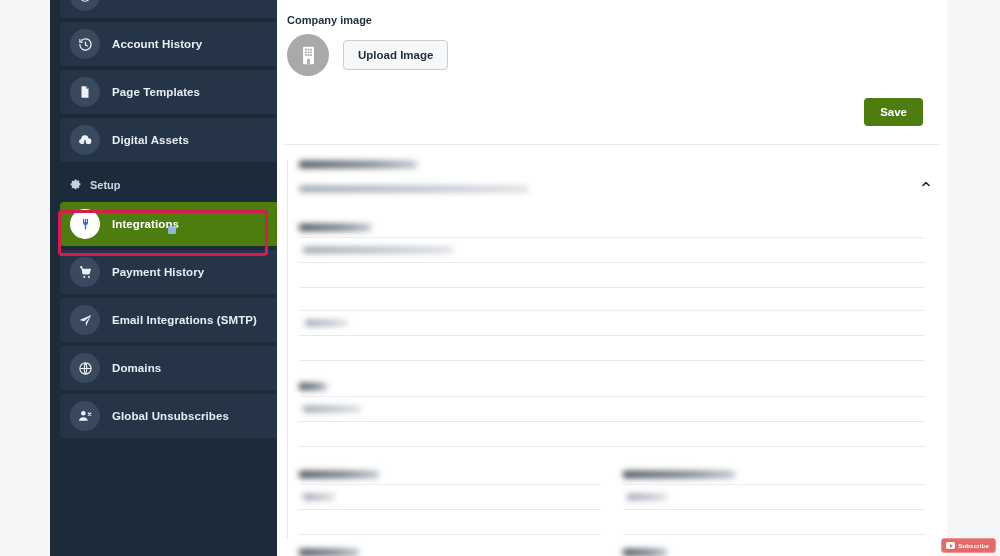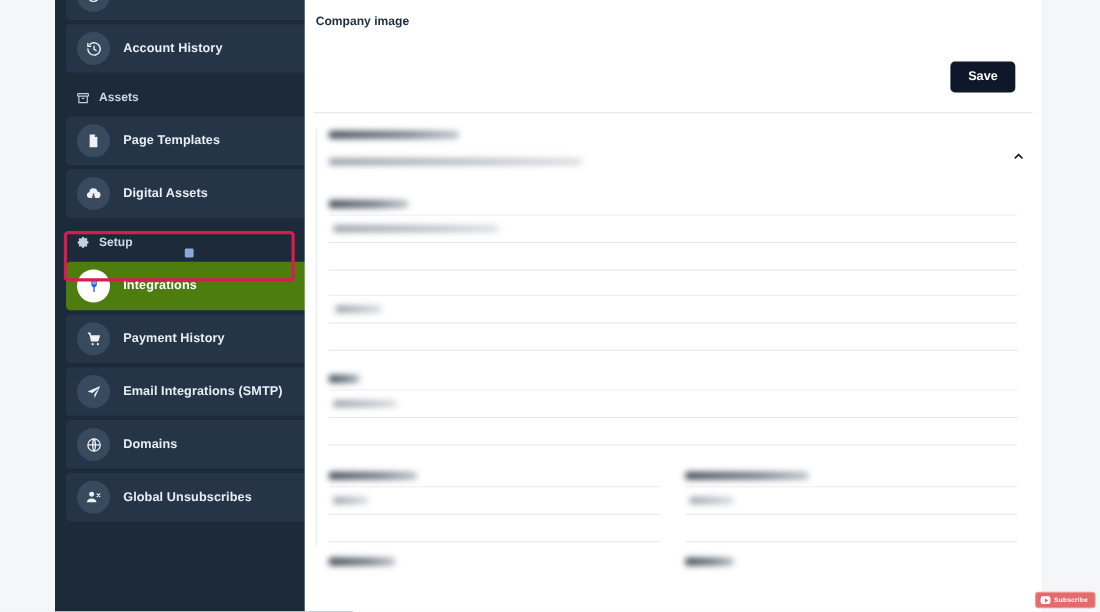--- a/index.html
+++ b/index.html
@@ -108,21 +108,21 @@
     border:1px solid #c9ced6;
     background:#f7f8fa;
     border-radius:4px;
     padding:8px 14px;
     font-size:11.5px;font-weight:bold;color:#1f2d3d;
     cursor:pointer;
     font-family:"Liberation Sans", sans-serif;
   }
   .save-row{display:flex;justify-content:flex-end;padding-right:24px;}
   .btn-primary{
-    background:#0f172a;border:0;border-radius:4px;
+    background:#4d7c0f;border:0;border-radius:4px;
     color:#fff;font-size:11.5px;font-weight:bold;
     padding:8px 16px;cursor:pointer;
     font-family:"Liberation Sans", sans-serif;
   }
   .divider{
     height:1px;background:#e3e6ea;
     margin:18px 8px 0 8px;
   }
 
   
@@ -212,30 +212,20 @@
       <span class="bullet">
         <svg width="15" height="15" viewBox="0 0 24 24" fill="none" stroke="currentColor" stroke-width="2" stroke-linecap="round">
           <path d="M3 12a9 9 0 1 0 3-6.7"></path>
             <path d="M3 4v4h4"></path>
             <path d="M12 8v4.5l3 1.8"></path>
         </svg>
       </span>
       <span class="label">Account History</span>
     </div>
 
-    <div class="section-head">
-      <span class="shd-icon">
-        <svg width="13" height="13" viewBox="0 0 24 24" fill="none" stroke="currentColor" stroke-width="2">
-          <rect x="3" y="4" width="18" height="4" rx="1"></rect>
-            <path d="M5 8v11h14V8"></path>
-            <path d="M10 12h4"></path>
-        </svg>
-      </span>
-      <span class="shd-label">Assets</span>
-    </div>
 
     <div class="nav-item">
       <span class="bullet">
         <svg width="14" height="14" viewBox="0 0 24 24" fill="currentColor">
           <path d="M6 2h8l4 4v16H6z" opacity="1"></path>
             <path d="M14 2v4h4" fill="#3a4a5e"></path>
         </svg>
       </span>
       <span class="label">Page Templates</span>
     </div>
@@ -311,20 +301,42 @@
     </div>
   </nav>
 
   <div class="highlight-box"></div>
   <div class="cursor-dot"></div>
 
   <main class="content">
 
     <section class="panel">
       <div class="field-label">Company image</div>
+      <div class="image-row">
+        <div class="avatar-circle">
+          <span>
+            <svg width="17" height="19" viewBox="0 0 24 28" fill="#ffffff">
+              <rect x="4" y="1" width="16" height="26" rx="1.5"></rect>
+              <g fill="#a9a9a9">
+                <rect x="7" y="4" width="2.6" height="2.6"></rect>
+                  <rect x="10.7" y="4" width="2.6" height="2.6"></rect>
+                  <rect x="14.4" y="4" width="2.6" height="2.6"></rect>
+                <rect x="7" y="8" width="2.6" height="2.6"></rect>
+                  <rect x="10.7" y="8" width="2.6" height="2.6"></rect>
+                  <rect x="14.4" y="8" width="2.6" height="2.6"></rect>
+                <rect x="7" y="12" width="2.6" height="2.6"></rect>
+                  <rect x="10.7" y="12" width="2.6" height="2.6"></rect>
+                  <rect x="14.4" y="12" width="2.6" height="2.6"></rect>
+                <rect x="10" y="19" width="4" height="8"></rect>
+              </g>
+            </svg>
+          </span>
+        </div>
+        <button class="btn-outline">Upload Image</button>
+      </div>
     </section>
 
     <div style="height:22px;"></div>
     <div class="save-row">
       <button class="btn-primary">Save</button>
     </div>
 
     <div class="divider"></div>
 
     <section class="blur-section">

